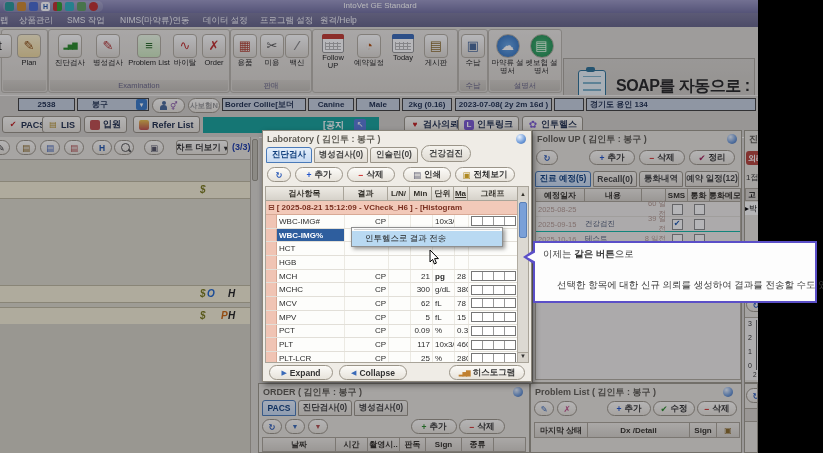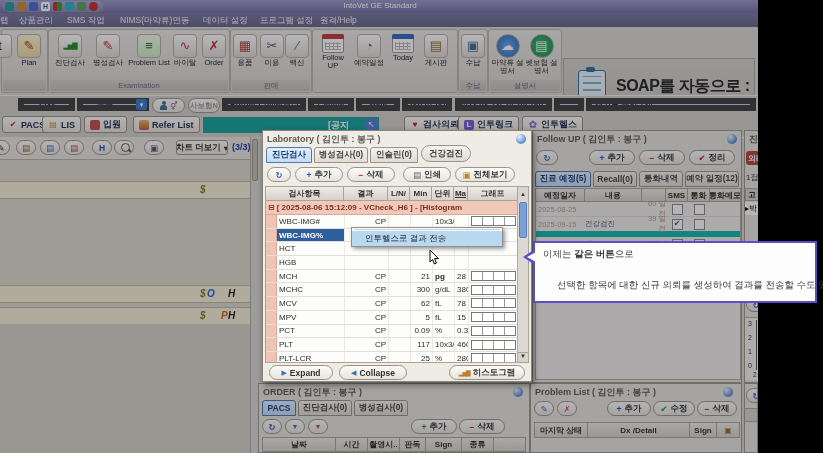--- a/index.html
+++ b/index.html
@@ -30,21 +30,21 @@
   .cal.blue::before{content:"";position:absolute;left:-1px;right:-1px;top:-1px;height:5px;background:#3a6ab8;border-radius:2px 2px 0 0;}
   #banner{position:absolute;left:563px;top:31px;width:192px;height:57px;background:linear-gradient(#d6d3cd,#c9c6bf);
     border:1px solid #aaa59c;display:flex;align-items:center;gap:10px;padding-left:14px;box-sizing:border-box;}
   #banner .txt{font-size:16px;font-weight:bold;color:#262626;letter-spacing:-.5px;white-space:nowrap;}
   .clip{width:26px;height:32px;background:#e9f2f8;border:1.5px solid #2e7296;border-radius:3px;position:relative;}
   .clip::before{content:"";position:absolute;left:7px;top:-4px;width:9px;height:5px;background:#2e7296;border-radius:2px;}
   .clip::after{content:"";position:absolute;left:4px;top:5px;right:4px;bottom:5px;
     background:repeating-linear-gradient(0deg,#7fb3cc 0 2px,transparent 2px 7px);}
   
   #patientbar{left:0;top:95px;width:758px;height:19px;background:#d3d0cb;border-top:1px solid #efede9;}
-  .pfield{position:absolute;top:2px;height:13px;background:#c6d0de;border:6px solid #404040;
+  .pfield{position:absolute;top:2px;height:13px;background:#c6d0de;border:1px solid #404040;
     font-size:8px;font-weight:bold;color:#1c2c4c;display:flex;align-items:center;justify-content:center;
     overflow:hidden;white-space:nowrap;box-sizing:border-box;}
   
   #linksbar{left:0;top:114px;width:758px;height:23px;background:#d3d0cb;border-bottom:1px solid #fbfaf7;}
   .lbtn{position:absolute;top:2px;height:17px;border:1px solid #979186;border-radius:3px;
     background:linear-gradient(#fbfaf6,#e6e2da);display:flex;align-items:center;gap:3px;padding:0 5px;
     font-size:9px;font-weight:bold;color:#22304e;box-sizing:border-box;white-space:nowrap;}
   .lico{width:10px;height:10px;border-radius:2px;display:inline-flex;align-items:center;justify-content:center;font-size:8px;}
   
   .panel{position:absolute;background:#e7e4dd;border:1px solid #9d988c;box-sizing:border-box;}
@@ -227,21 +227,21 @@
     <span class="abs" style="left:136px;top:3px;width:11px;height:11px;background:#3a7ac8;border-radius:2px;color:#fff;font-size:7px;text-align:center;line-height:11px;">▾</span>
     <span class="pill" style="left:152px;top:2px;width:33px;">
           <span class="person"></span>
           <span style="color:#8a5aa8;">⚥</span>
         </span>
     <span class="pill" style="left:188px;top:2px;width:32px;color:#999;font-size:7.5px;">사보험N</span>
     <span class="pfield" style="left:222px;width:84px;justify-content:flex-start;padding-left:2px;">Border Collie[보더 </span>
     <span class="pfield" style="left:308px;width:46px;">Canine</span>
     <span class="pfield" style="left:356px;width:44px;">Male</span>
     <span class="pfield" style="left:402px;width:50px;">2kg (0.16)</span>
-    <span class="pfield" style="left:455px;width:97px;">2023-08-23( 2y 2m 16d )</span>
+    <span class="pfield" style="left:455px;width:97px;">2023-07-08( 2y 2m 16d )</span>
     <span class="pfield" style="left:554px;width:30px;"></span>
     <span class="pfield" style="left:586px;width:170px;justify-content:flex-start;padding-left:3px;">경기도 용인 134</span>
   </div>
 
   <div class="abs" id="linksbar">
     <span class="lbtn" style="left:2px;">
           <span class="lico" style="color:#c02020;">✔</span>
           <span>PACS</span>
         </span>
     <span class="lbtn" style="left:42px;">
@@ -249,21 +249,21 @@
           <span>LIS</span>
         </span>
     <span class="lbtn" style="left:84px;">
           <span class="lico" style="background:#c05050;"></span>
           <span>입원</span>
         </span>
     <span class="lbtn" style="left:133px;">
           <span class="lico" style="background:linear-gradient(#e8c050,#c05050);"></span>
           <span>Refer List</span>
         </span>
-    <span class="abs" style="left:203px;top:3px;width:176px;height:16px;background:#17a39b;display:flex;align-items:center;justify-content:flex-end;gap:16px;padding-right:2px;box-sizing:border-box;">
+    <span class="abs" style="left:203px;top:3px;width:176px;height:16px;background:#17a39b;display:flex;align-items:center;justify-content:flex-end;gap:10px;padding-right:13px;box-sizing:border-box;">
       <span style="color:#fff;font-size:9px;font-weight:bold;">[공지</span>
       <span style="width:12px;height:12px;background:#5a7ad8;border-radius:2px;color:#fff;font-size:8px;text-align:center;line-height:12px;">↖</span>
     </span>
     <span class="lbtn" style="left:404px;">
           <span class="lico" style="color:#c02020;">♥</span>
           <span>검사의뢰</span>
         </span>
     <span class="lbtn" style="left:458px;">
           <span class="lico" style="background:#7a5ad0;color:#fff;font-weight:bold;">L</span>
           <span>인투링크</span>
@@ -349,21 +349,21 @@
         <span style="width:49px;font-size:7.5px;color:#b49a92;padding-left:2px;box-sizing:border-box;">2025-08-25</span>
         <span style="width:57px;font-size:7.5px;color:#55607a;"></span>
         <span style="width:24px;font-size:7.5px;color:#b49a92;text-align:right;">60 일전</span>
         <span style="width:22px;display:flex;justify-content:center;">
               <span class="cb"></span>
             </span>
         <span style="width:22px;display:flex;justify-content:center;">
               <span class="cb"></span>
             </span>
       </div>
-      <div style="display:flex;height:14px;border-bottom:6px solid #14b8a6;align-items:center;">
+      <div style="display:flex;height:14px;border-bottom:1px solid #14b8a6;align-items:center;">
         <span style="width:49px;font-size:7.5px;color:#b49a92;padding-left:2px;box-sizing:border-box;">2025-09-15</span>
         <span style="width:57px;font-size:7.5px;color:#55607a;">건강검진</span>
         <span style="width:24px;font-size:7.5px;color:#b49a92;text-align:right;">39 일전</span>
         <span style="width:22px;display:flex;justify-content:center;">
               <span class="cb">✔</span>
             </span>
         <span style="width:22px;display:flex;justify-content:center;">
               <span class="cb"></span>
             </span>
       </div>
@@ -509,21 +509,21 @@
         <span class="th" style="width:44px;">결과</span>
         <span class="th" style="width:22px;">L/N/</span>
         <span class="th" style="width:22px;">Min</span>
         <span class="th" style="width:22px;">단위</span>
         <span class="th" style="width:14px;text-decoration:underline;">Ma</span>
         <span class="th" style="width:50px;">그래프</span>
         <span class="th" style="flex:1;border-right:none;background:#d8d4cc;font-size:6px;">▲</span>
       </div>
       <div style="display:flex;height:13px;background:#f2c9b9;border-bottom:1px solid #d8a995;align-items:center;font-size:8px;font-weight:bold;color:#7a3020;white-space:nowrap;overflow:hidden;">
         <span style="padding:0 2px;">⊟</span>
-        <span>[ 2025-08-06 15:12:09 - VCheck_H6 ]  - [Histogram</span>
+        <span>[ 2025-08-21 15:12:09 - VCheck_H6 ]  - [Histogram</span>
       </div>
 
       <div class="lrow">
             <span class="gut"></span>
             <span class="lc" style="width:68px;">WBC-IMG#</span>
             <span class="lc" style="width:44px;justify-content:flex-end;">CP</span>
             <span class="lc" style="width:22px;"></span>
             <span class="lc" style="width:22px;justify-content:flex-end;"></span>
             <span class="lc" style="width:22px;">10x3/</span>
             <span class="lc" style="width:14px;"></span>

